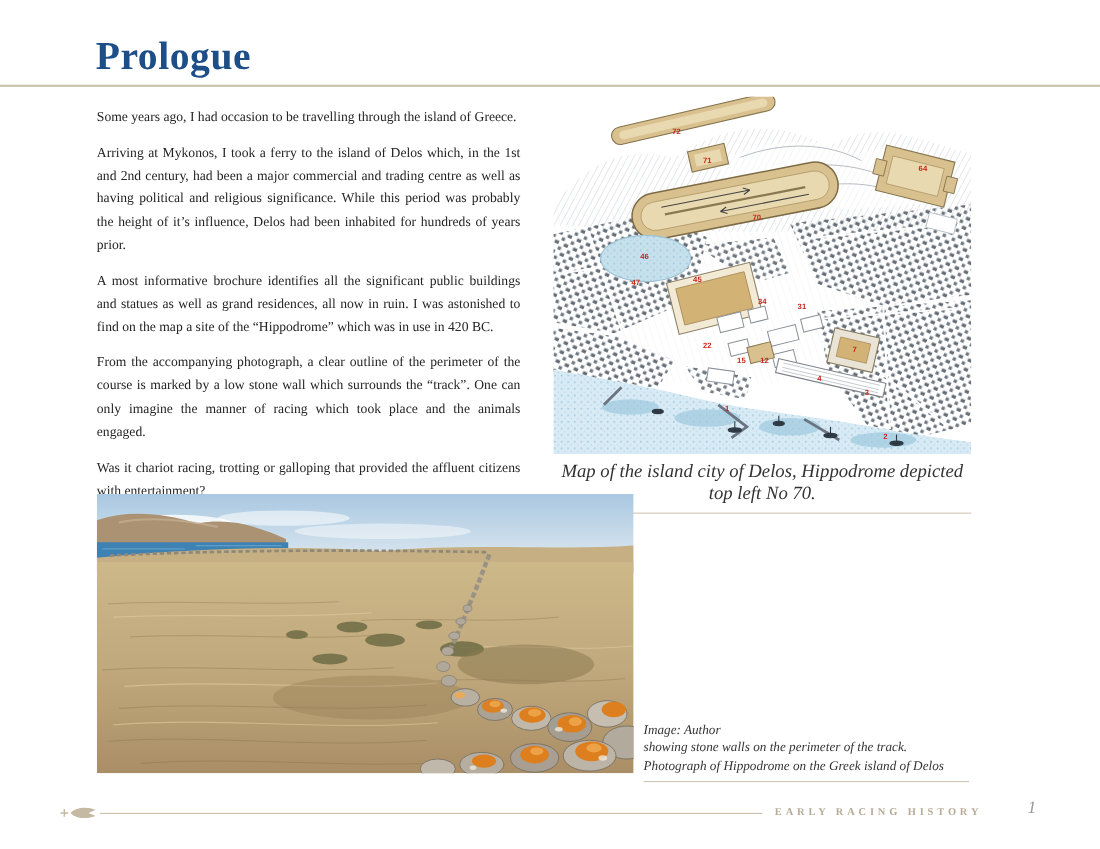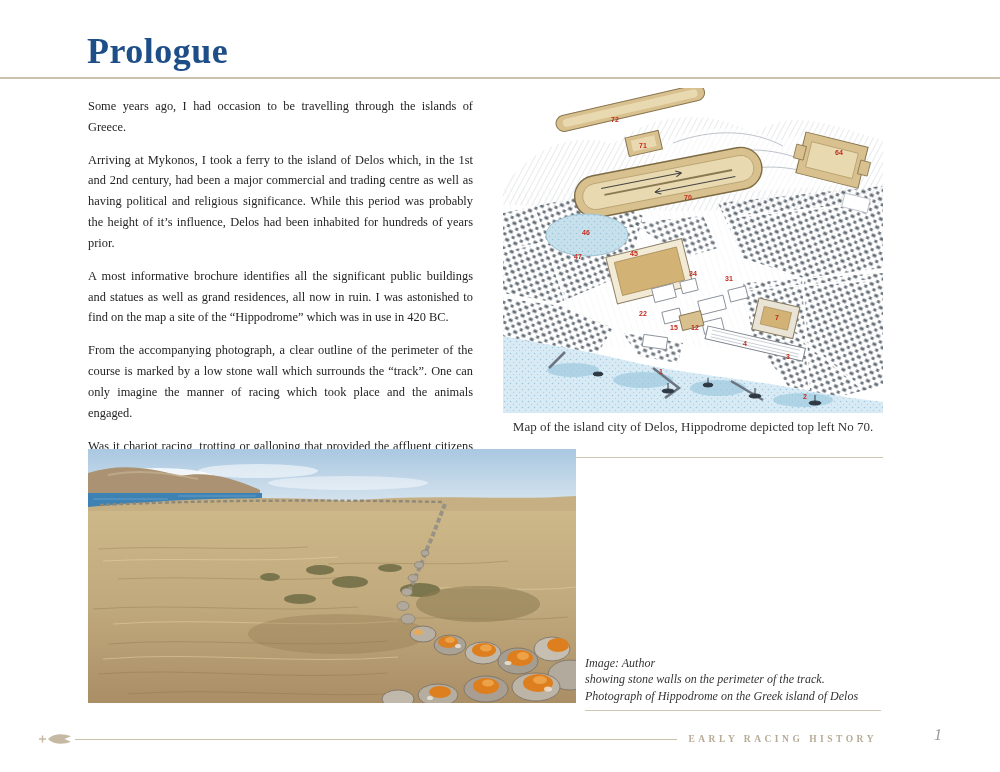--- a/index.html
+++ b/index.html
@@ -16,32 +16,32 @@
     border-top:2px solid #cbc2ae;
   }
   .text-column{
     position:absolute;left:88px;top:96px;width:385px;
     font-size:12.4px;line-height:1.68;color:#242424;text-align:justify;
   }
   .text-column p{margin:0 0 12px 0;}
   .map-figure{position:absolute;left:503px;top:88px;width:380px;}
   .map-figure svg{display:block;}
   .map-caption{
-    margin:6px 0 0 0;text-align:center;font-size:13px;color:#333;
-    padding-bottom:22px;border-bottom:1px solid #cfc7b4;
+    margin:6px 0 0 0;text-align:center;font-style:italic;font-size:17px;color:#333;
+    padding-bottom:7px;border-bottom:1px solid #cfc7b4;
   }
   .photo-figure{position:absolute;left:88px;top:449px;width:488px;height:254px;}
   .photo-caption{
     position:absolute;left:585px;top:655px;width:296px;
     font-style:italic;font-size:12px;line-height:1.36;color:#333;
     padding-bottom:6px;border-bottom:1px solid #cfc7b4;
   }
   .photo-caption div{margin:0;}
   .page-footer{
-    position:absolute;left:37px;top:731px;width:840px;height:16px;
+    position:absolute;left:53px;top:731px;width:840px;height:16px;
     display:flex;align-items:center;
   }
   .footer-ornament{flex:0 0 auto;margin-right:2px;}
   .footer-line{flex:1 1 auto;height:0;border-top:1.5px solid #c9bfab;}
   .footer-title{
     flex:0 0 auto;margin-left:11px;
     font-size:9.5px;font-weight:700;letter-spacing:3.5px;color:#b7ab96;
   }
   .page-number{
     position:absolute;left:928px;top:726px;width:20px;text-align:center;
@@ -54,21 +54,21 @@
 </style>
 </head>
 <body>
 
 <div class="page">
 
   <h1 class="page-title">Prologue</h1>
   <div class="title-rule"></div>
 
   <div class="text-column">
-    <p>Some years ago, I had occasion to be travelling through the islands of Greece.</p>
+    <p>Some years ago, I had occasion to be travelling through the island of Greece.</p>
     <p>Arriving at Mykonos, I took a ferry to the island of Delos which, in the 1st and 2nd century, had been a major commercial and trading centre as well as having political and religious significance. While this period was probably the height of it’s influence, Delos had been inhabited for hundreds of years prior.</p>
     <p>A most informative brochure identifies all the significant public buildings and statues as well as grand residences, all now in ruin. I was astonished to find on the map a site of the “Hippodrome” which was in use in 420 BC.</p>
     <p>From the accompanying photograph, a clear outline of the perimeter of the course is marked by a low stone wall which surrounds the “track”. One can only imagine the manner of racing which took place and the animals engaged.</p>
     <p>Was it chariot racing, trotting or galloping that provided the affluent citizens with entertainment?</p>
     <p>This discovery quickened my interest in locating the early racecourses of Australia and now, after years of research, I present this book as an historical record of where racing evolved in each State.</p>
   </div>
 
   <figure class="map-figure" style="margin:0">
     <svg width="380" height="325" viewBox="0 0 380 325">
       <defs>

